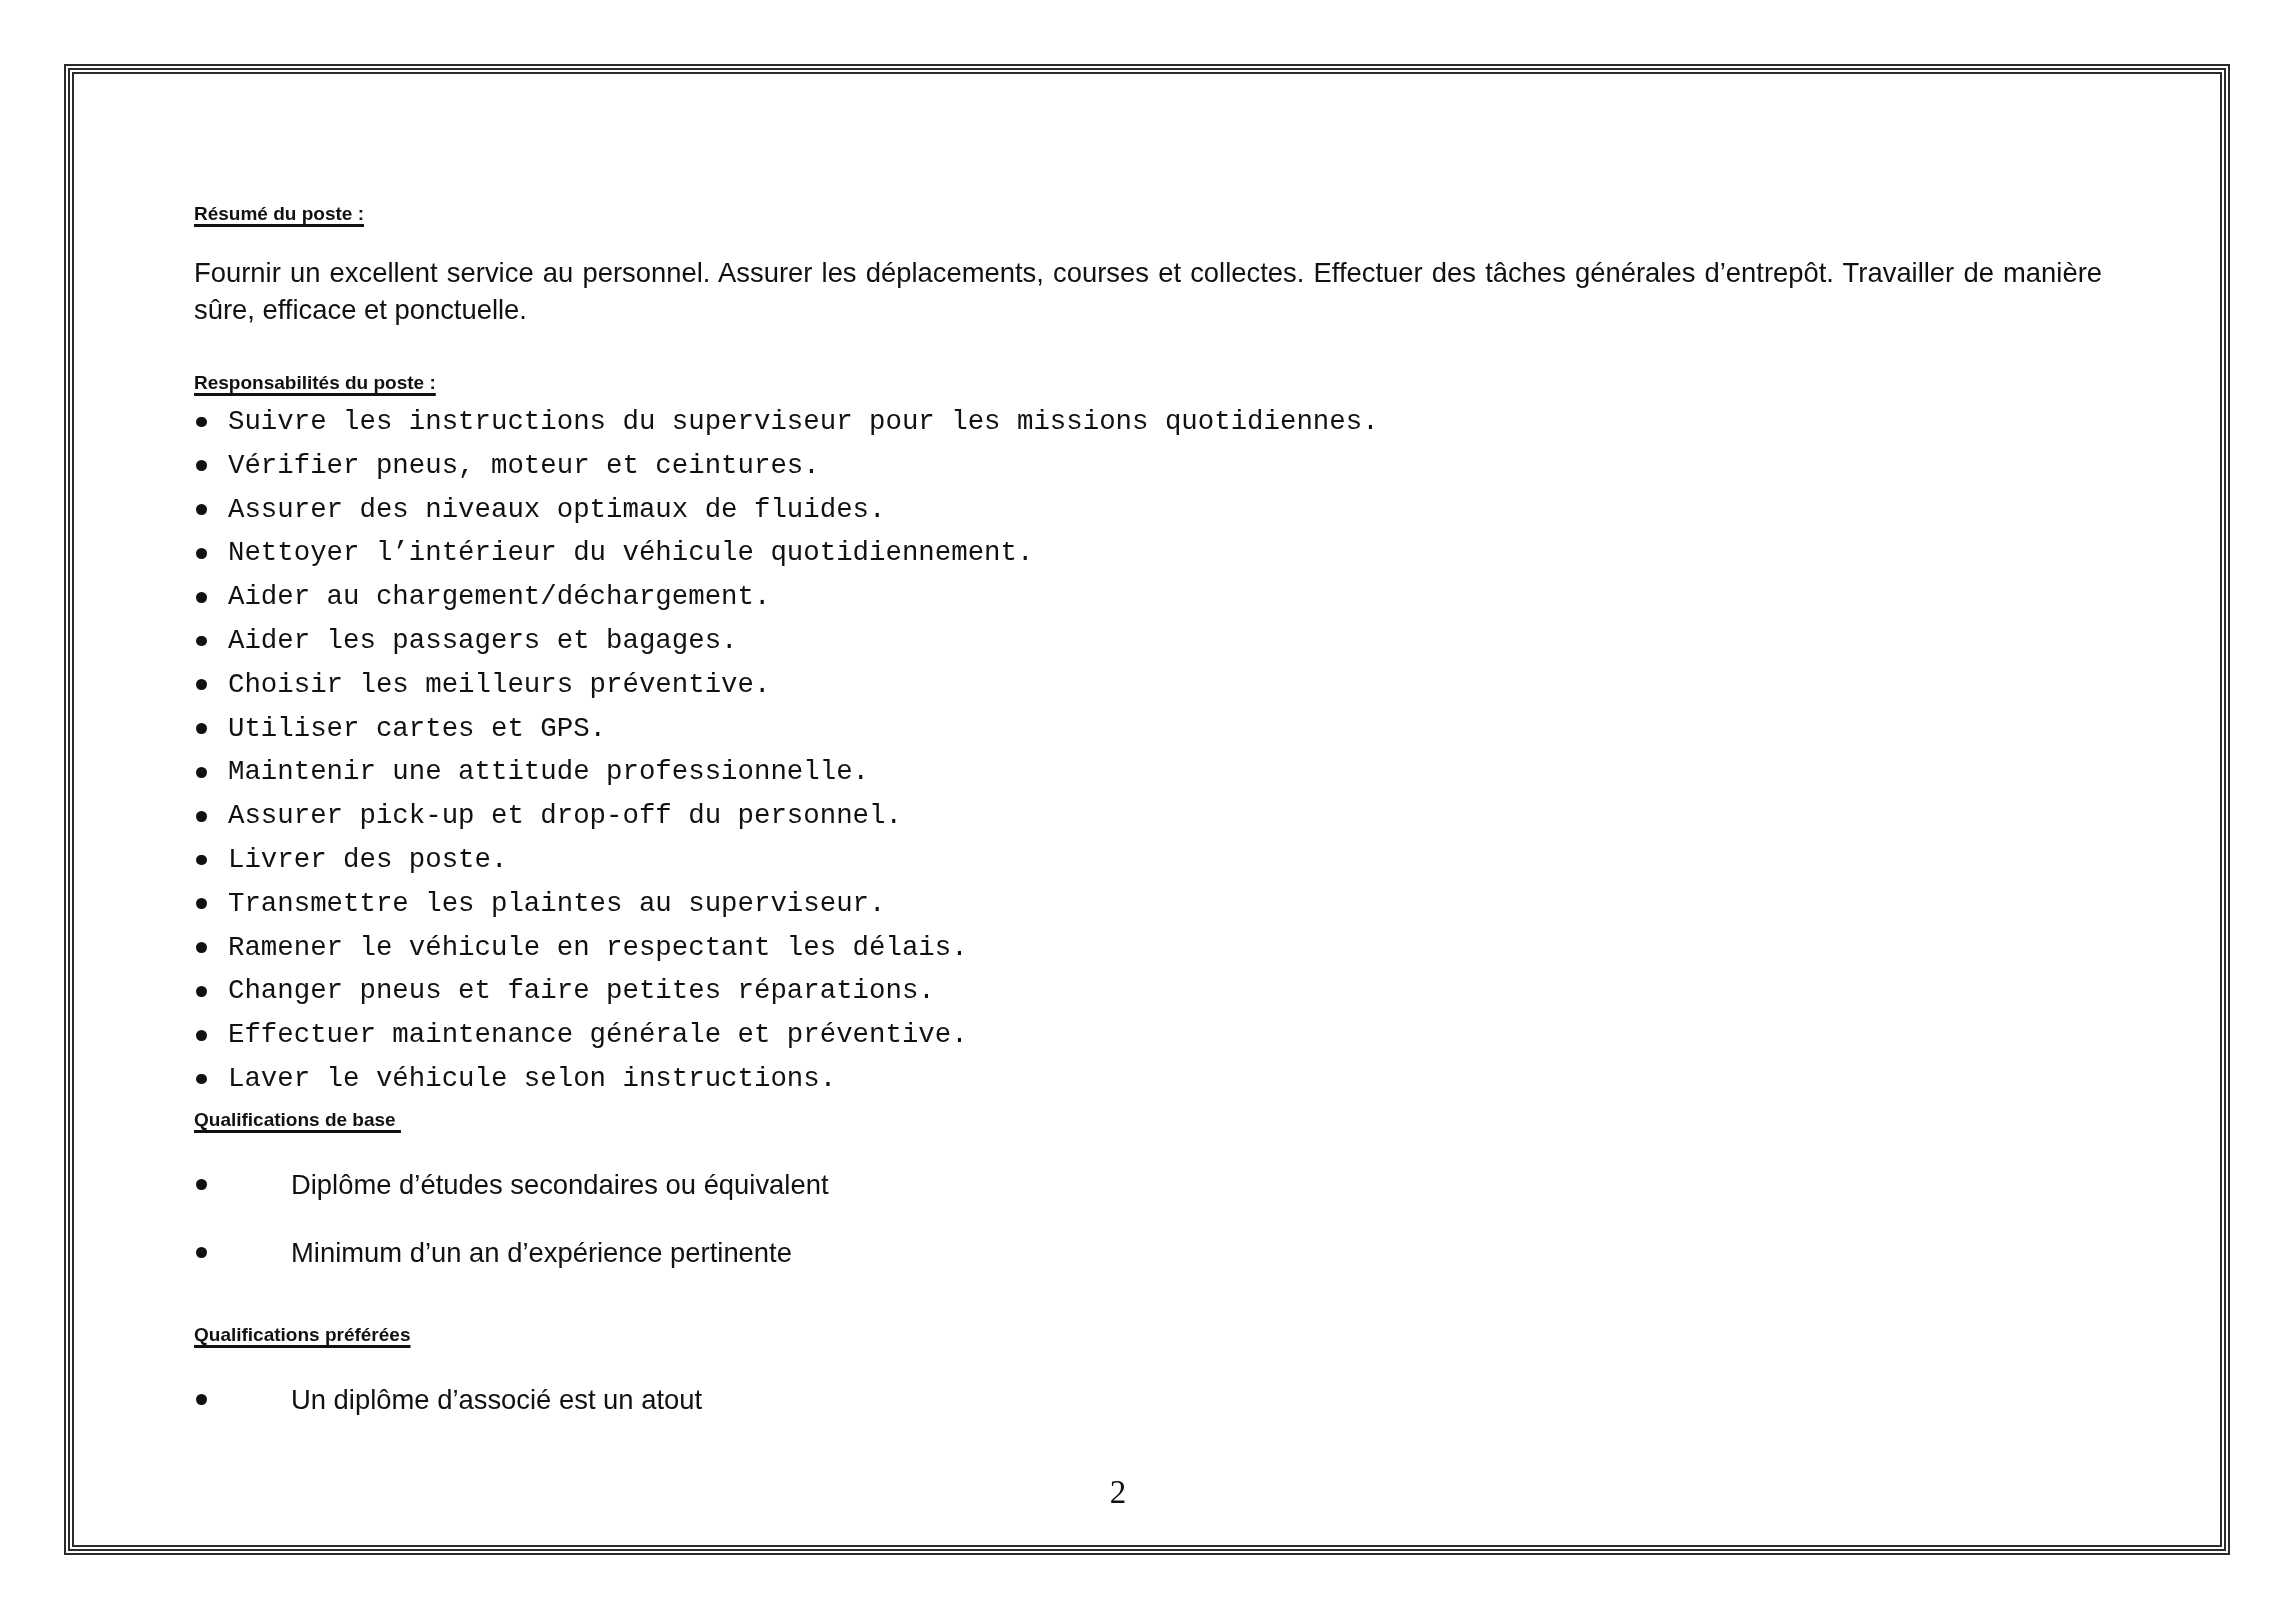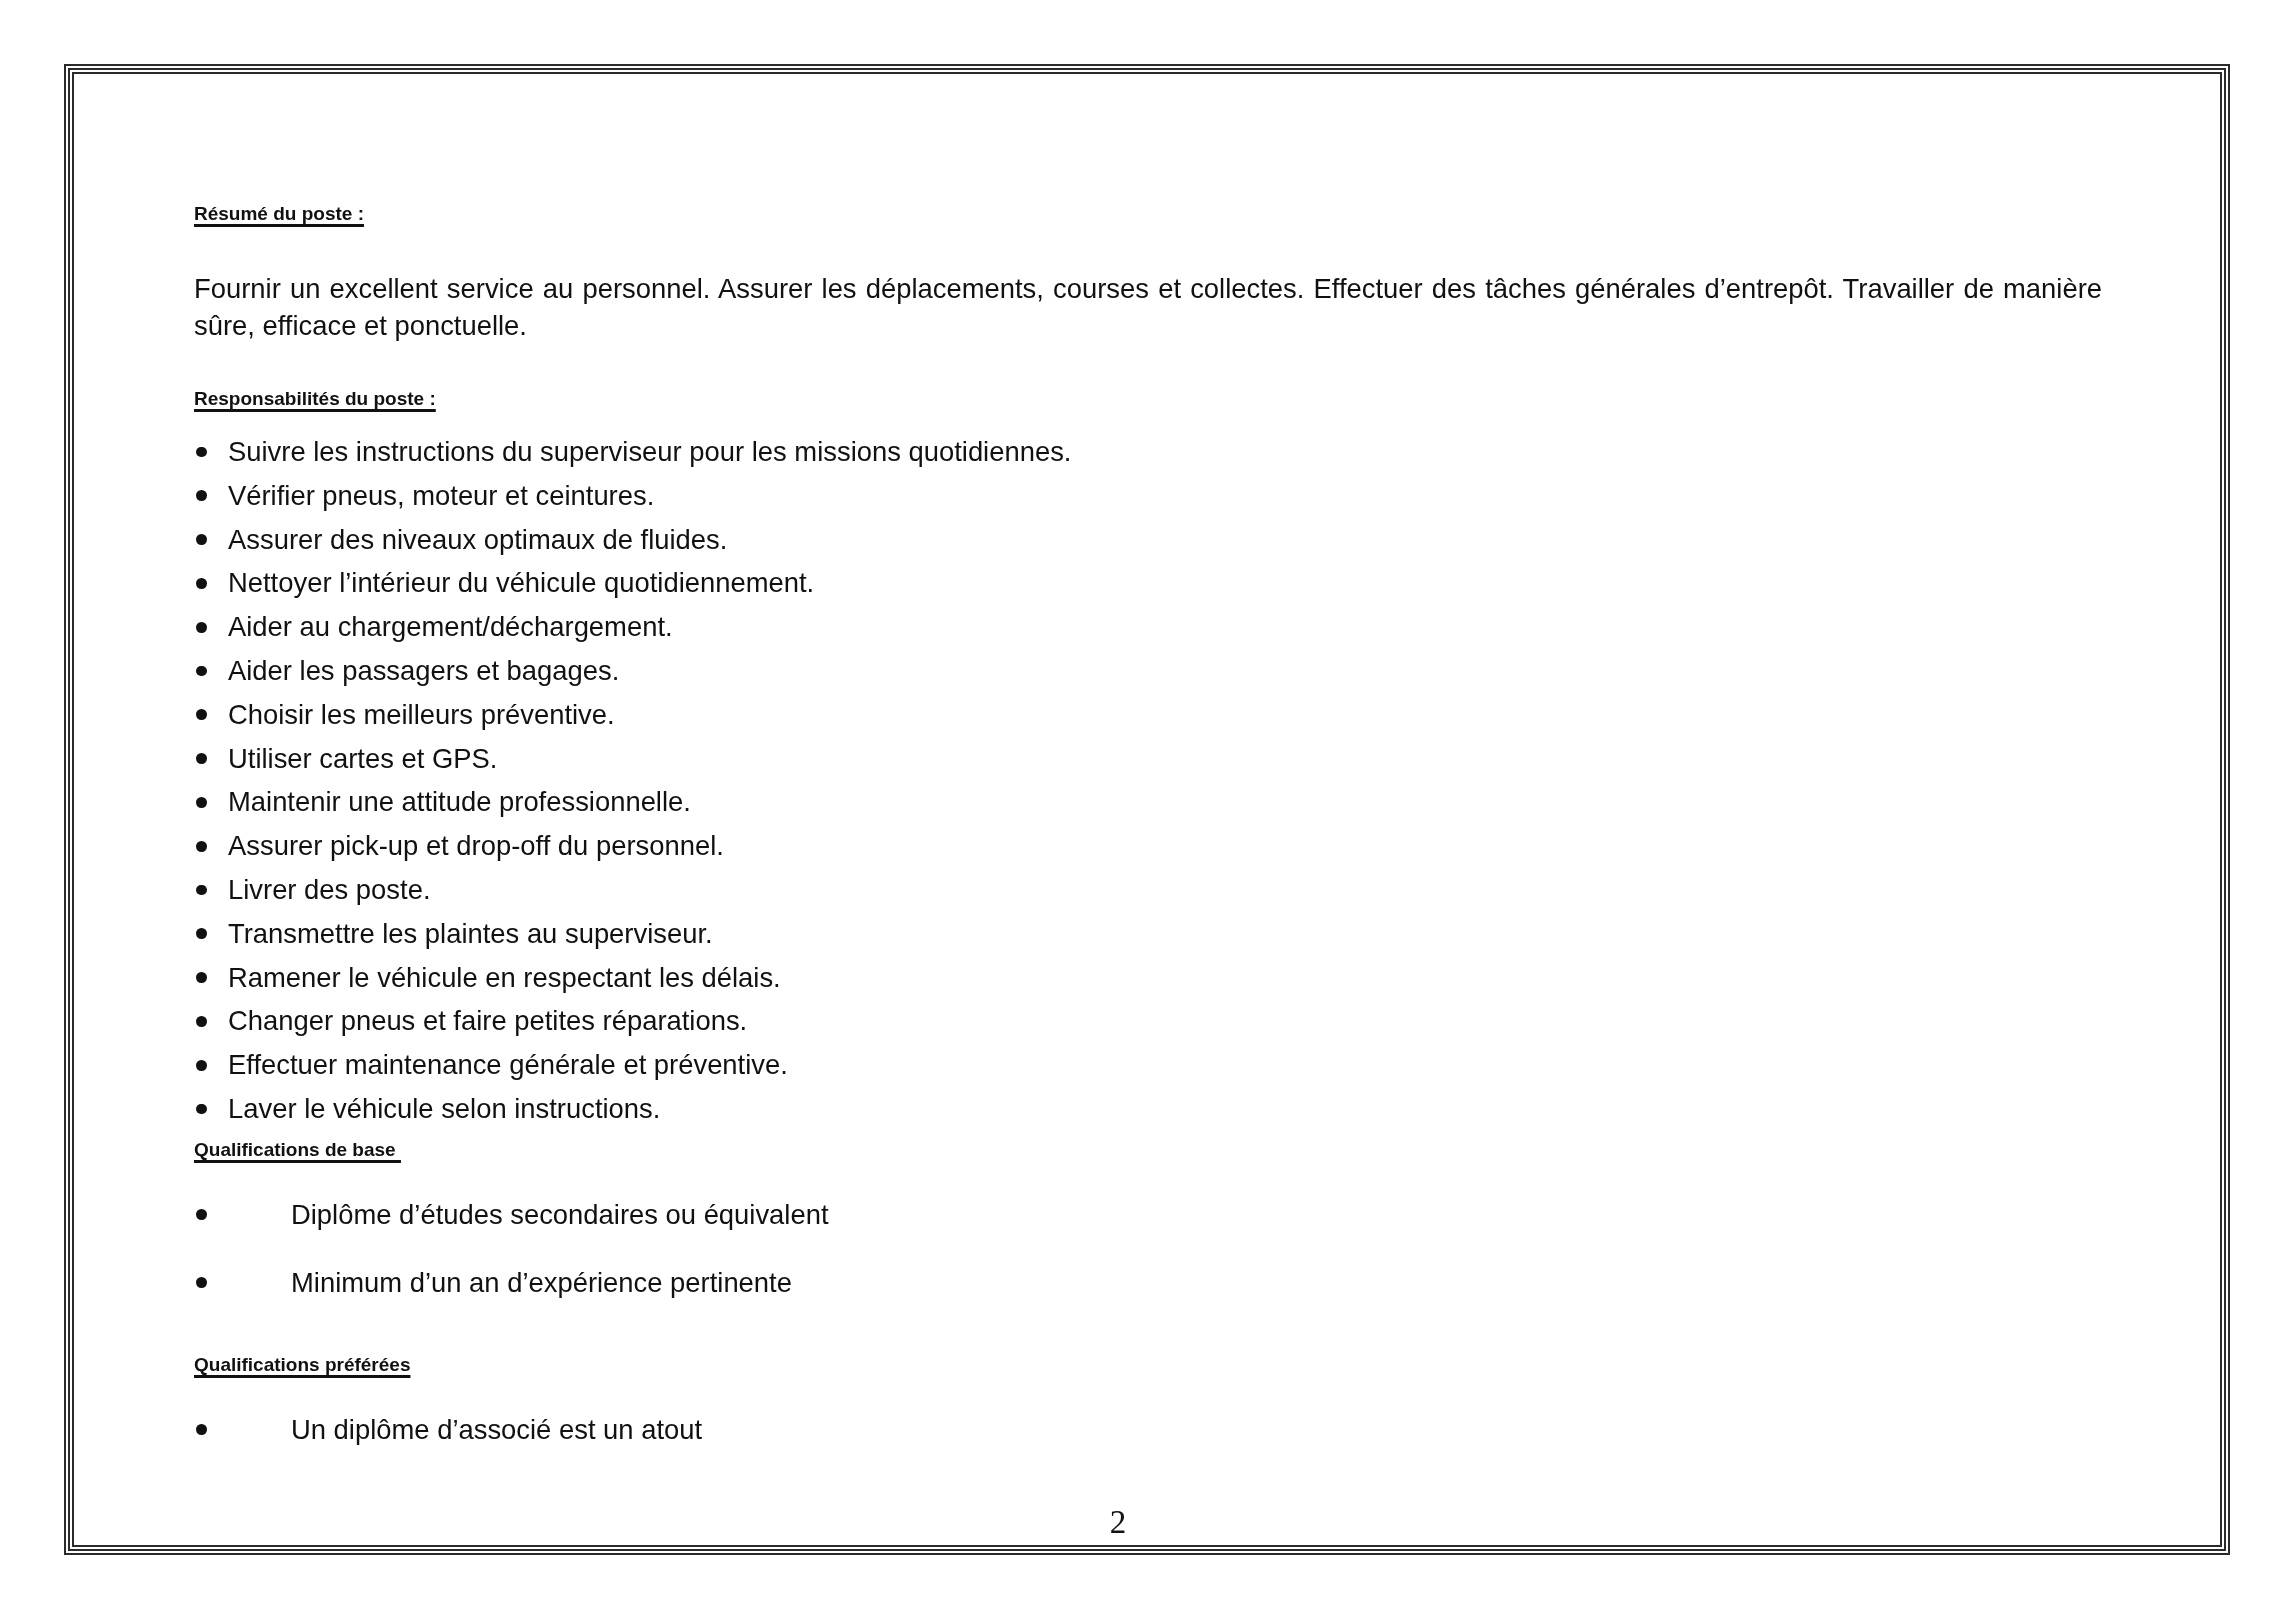--- a/index.html
+++ b/index.html
@@ -38,34 +38,34 @@
   .doc-heading {
     font-size: 19px;
     font-weight: bold;
     line-height: 30px;
     text-decoration: underline;
     text-decoration-thickness: 2.9px;
     text-underline-offset: 3.9px;
     white-space: pre-wrap; 
   }
   .body-par {
-    margin-top: 41px;
+    margin-top: 25px;
     line-height: 37px;
     text-align: justify;
   }
   .mt-resp-heading { margin-top: 40px; }
   .mt-qualbase-heading { }
   .mt-qualpref-heading { margin-top: 49px; }
 
   ul.doc-list { list-style: none; }
   ul.doc-list li {
     position: relative;
     line-height: 36px;
   }
-  ul.resp-list { margin-top: 20px; }
+  ul.resp-list { margin-top: 6px; font-family: Liberation Mono, monospace; }
   ul.resp-list li { padding-left: 34px; margin-bottom: 7.8px; }
   ul.qual-list li { padding-left: 97px; margin-bottom: 1px; margin-top: 32px; }
   ul.qualpref-list { margin-top: 6.9px; }
   .dot {
     position: absolute;
     left: 2px; top: 12.7px;
     width: 10.8px; height: 10.8px;
     border-radius: 50%;
     background: #111111;
   }

